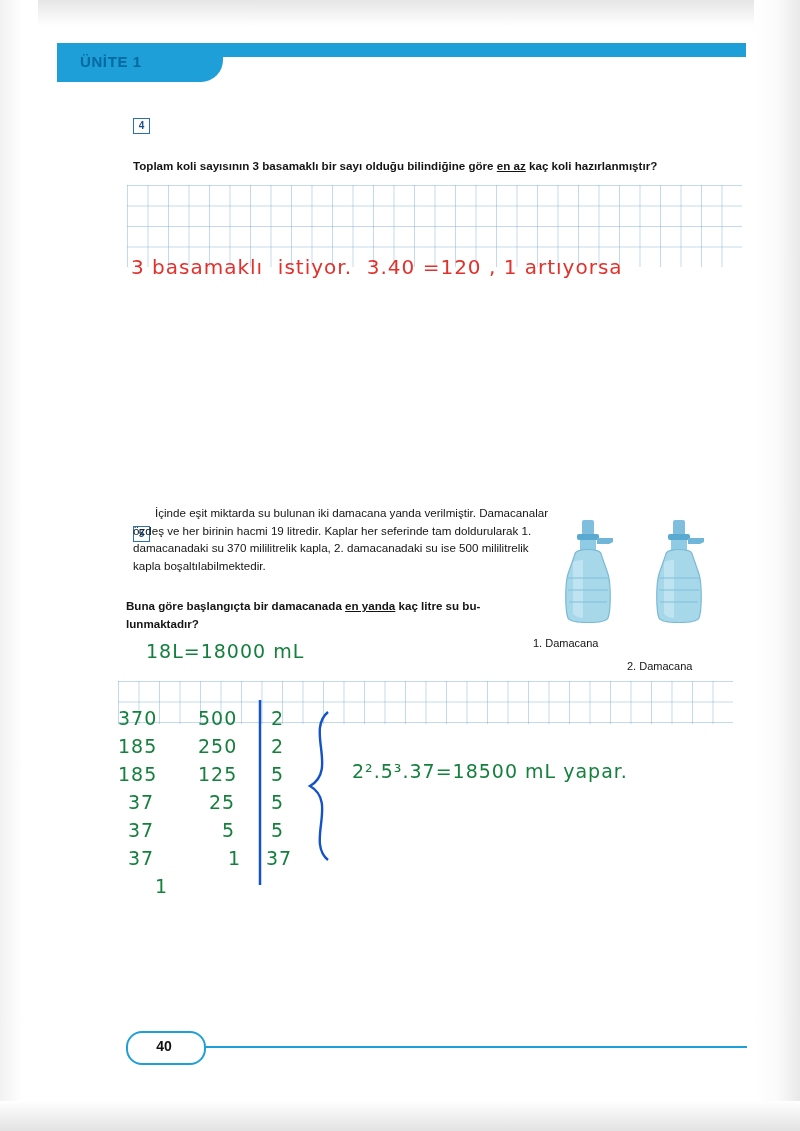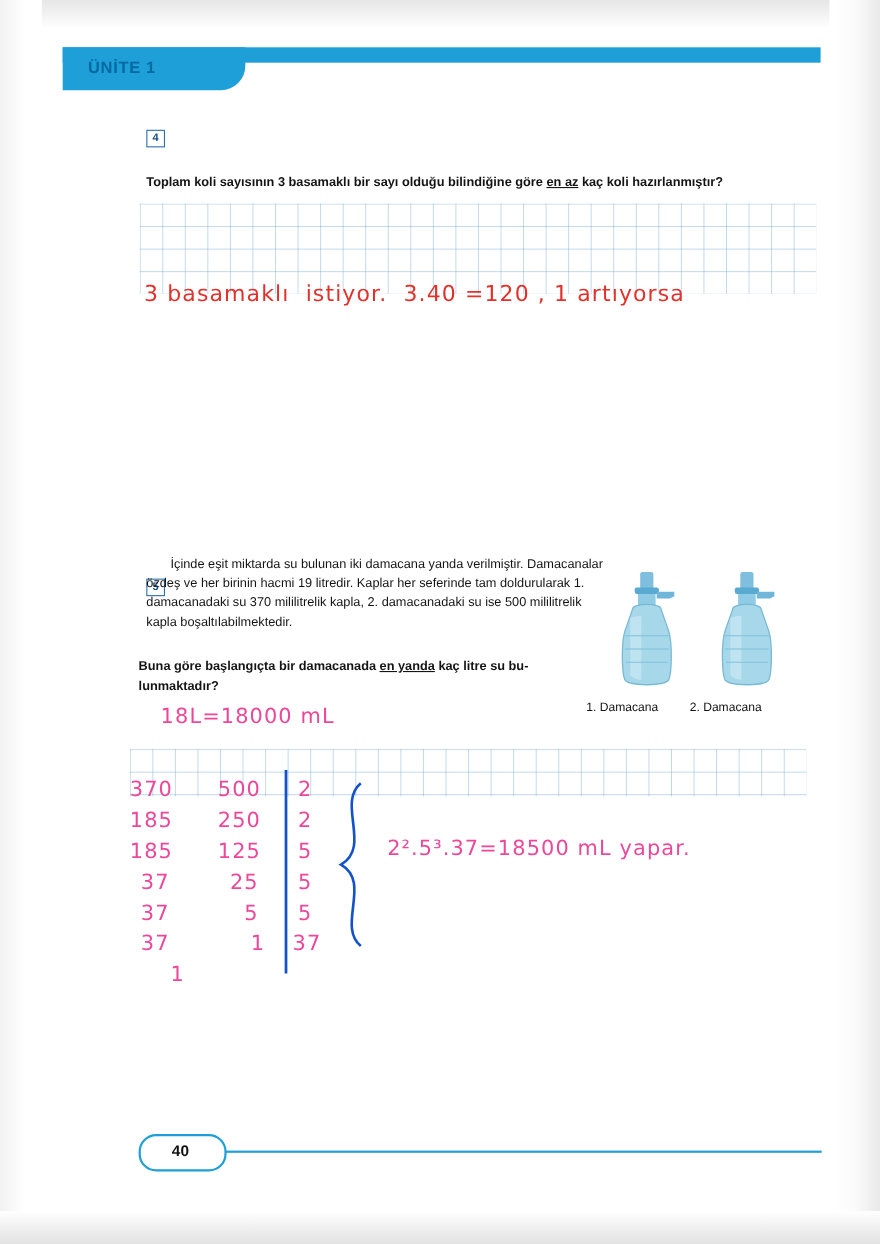--- a/index.html
+++ b/index.html
@@ -90,21 +90,21 @@
   }
 
   
   .hand {
     position: absolute;
     font-family: "DejaVu Sans", sans-serif;
     white-space: pre;
     letter-spacing: 1px;
   }
   .hw-red { color: #e2302a; }
-  .hw-blue { color: #ec4899; }
+  .hw-blue { color: #15803d; }
 
   
   .bottle-wrap { position: absolute; }
   .bottle-caption {
     position: absolute;
     font-size: 11px;
     color: #141414;
   }
 
   
@@ -192,21 +192,21 @@
         <rect x="27" y="22" width="16" height="14" fill="#8fcbe4"></rect>
         <path d="M22 36 C22 30 48 30 48 36 L55 56 C58 66 58 92 55 100 C52 106 18 106 15 100 C12 92 12 66 15 56 Z" fill="#a7d8ea" stroke="#79b9d6" stroke-width="1.2"></path>
         <path d="M20 44 C20 44 24 42 30 42 L30 100 C26 100 22 98 20 96 Z" fill="#c6e6f3" opacity="0.8"></path>
         <path d="M15 60 L55 60" stroke="#7fc0dc" stroke-width="1"></path>
         <path d="M15 72 L55 72" stroke="#7fc0dc" stroke-width="1"></path>
         <path d="M16 84 L54 84" stroke="#7fc0dc" stroke-width="1"></path>
       </g>
     </svg>
   </div>
   <div class="bottle-caption" style="left:533px; top:637px;">1. Damacana</div>
-  <div class="bottle-caption" style="left:627px; top:637px;">2. Damacana</div>
+  <div class="bottle-caption" style="left:627px; top:660px;">2. Damacana</div>
 
   <div class="hand hw-blue" style="left:146px; top:640px; font-size:19px;">18L=18000 mL</div>
 
   <div class="grid" style="left:118px; top:681px; width:615px; height:43px;"></div>
 
   <div>
     <div class="hand hw-blue" style="left:118px; top:707px; font-size:19px;">370</div>
     <div class="hand hw-blue" style="left:118px; top:735px; font-size:19px;">185</div>
     <div class="hand hw-blue" style="left:118px; top:763px; font-size:19px;">185</div>
     <div class="hand hw-blue" style="left:128px; top:791px; font-size:19px;">37</div>

